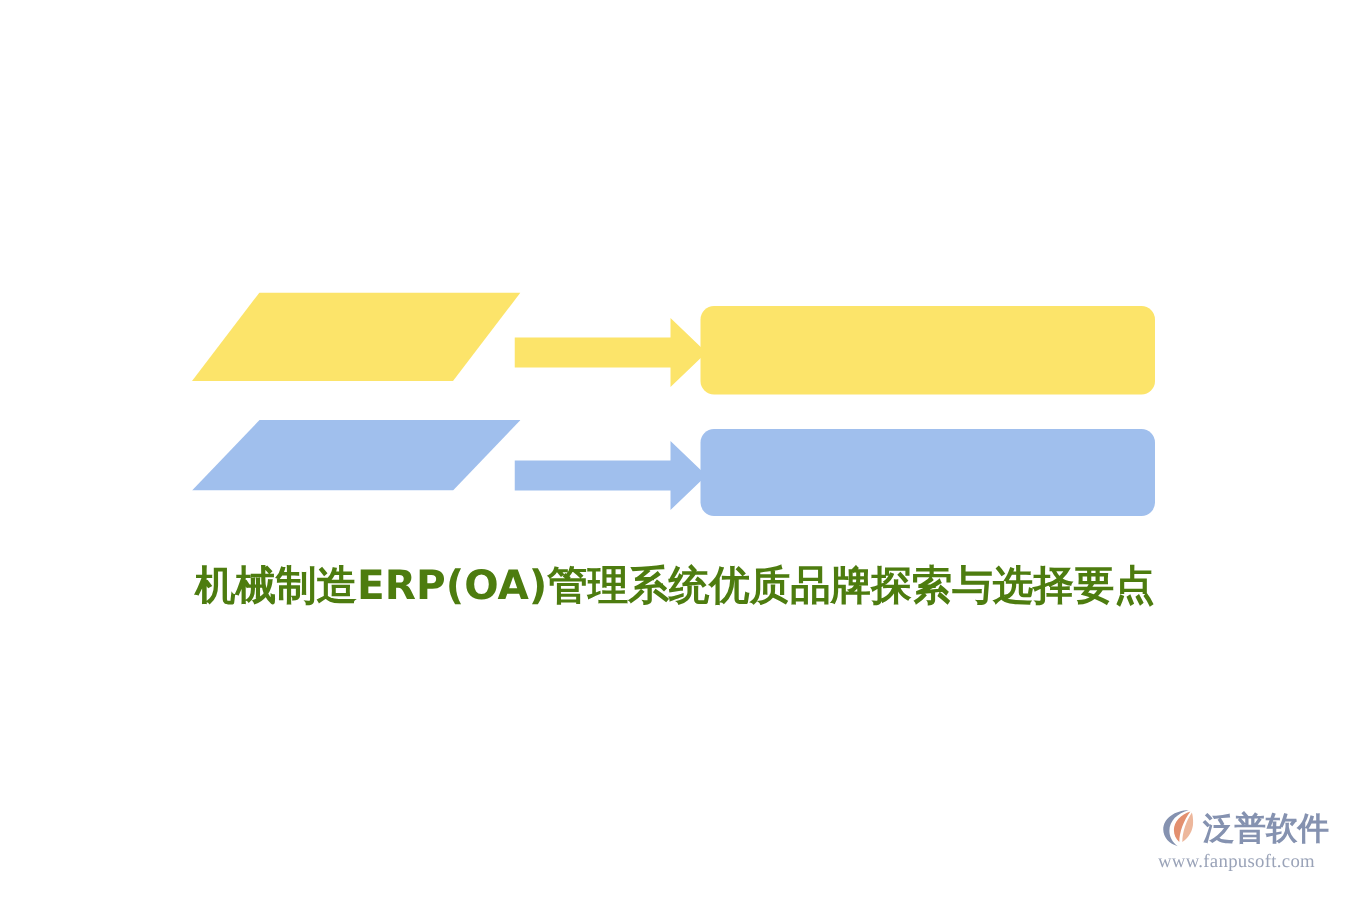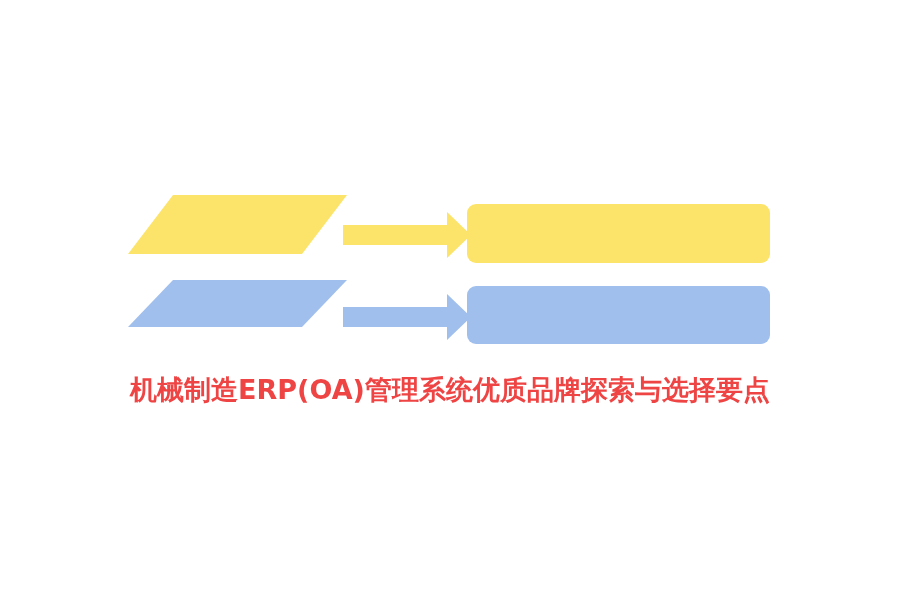--- a/index.html
+++ b/index.html
@@ -168,16 +168,29 @@
       </div>
 
       <div class="rbox rbox-blue" style="top:6px; background:#A0BFED;">
         <span></span>
       </div>
 
     </div>
 
   </div>
 
-  <div class="title" style="color:#ef4444;">机械制造ERP(OA)管理系统优质品牌探索与选择要点</div>
+  <div class="title" style="color:#4d7c0f;">机械制造ERP(OA)管理系统优质品牌探索与选择要点</div>
 
+  <div class="logo">
+    <div class="logo-top">
+      <span class="logo-mark">
+        <svg width="30" height="30" viewBox="0 0 30 30" xmlns="http://www.w3.org/2000/svg">
+          <path d="M22.5 3.2 C13.5 3.2 5.5 8.5 5.5 16 C5.5 21.2 9.5 25.6 15.2 27.1 C11.6 24.6 9.6 20.9 9.6 16.8 C9.6 10.2 15.0 5.2 22.5 3.2 Z" fill="#8592b0"></path>
+          <path d="M23.6 4.0 C17.2 6.0 12.6 10.6 12.6 16.4 C12.6 19.6 13.9 22.4 16.2 24.4 C16.2 17.8 19.0 10.2 23.6 4.0 Z" fill="#e39070"></path>
+          <path d="M24.6 4.6 C20.6 10.6 18.2 17.6 18.2 24.4 C22.6 21.4 25.4 16.6 25.4 11.4 C25.4 8.8 25.2 6.6 24.6 4.6 Z" fill="#edb79c"></path>
+        </svg>
+      </span>
+      <span class="logo-name">泛普软件</span>
+    </div>
+    <div class="logo-url">www.fanpusoft.com</div>
+  </div>
 
 </div>
 
 </body></html>

